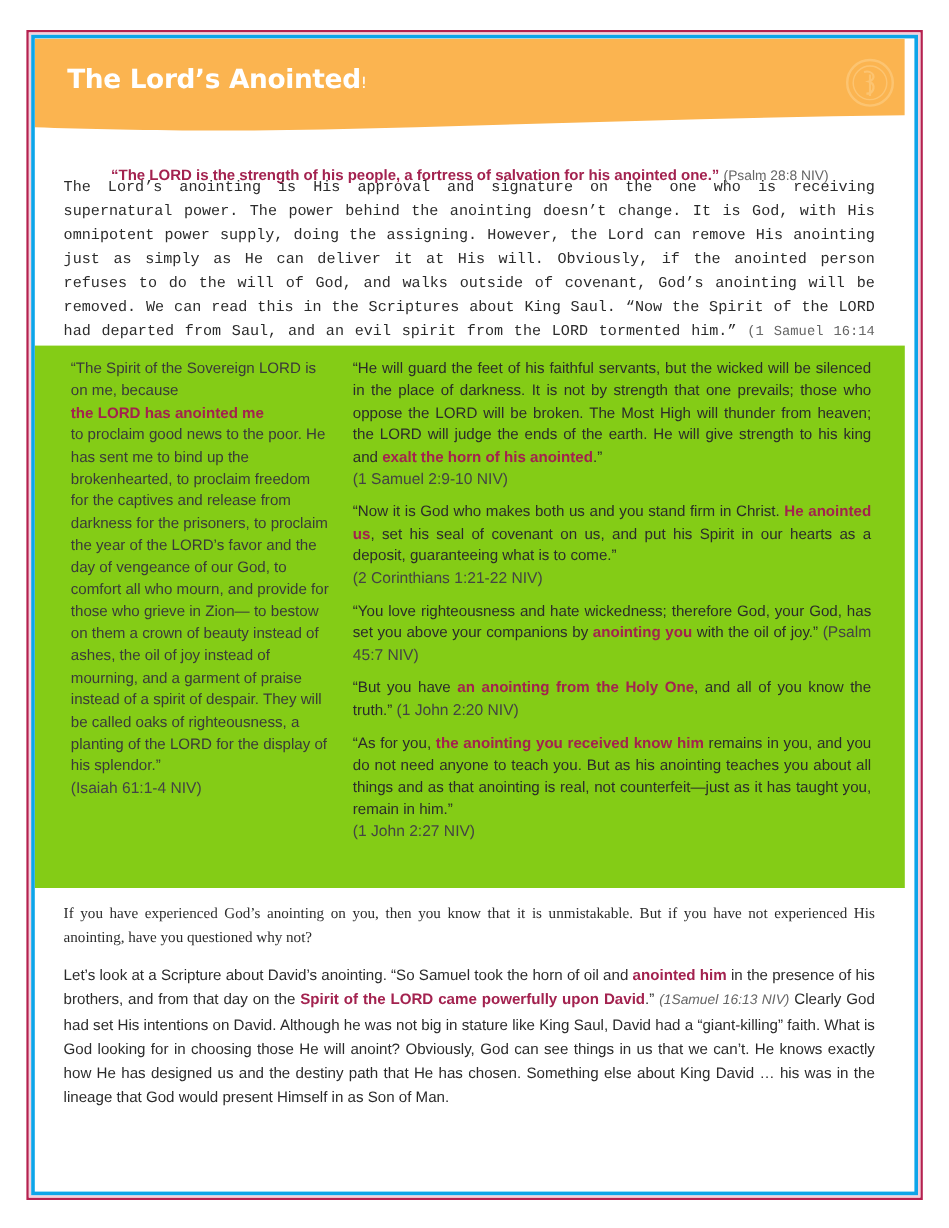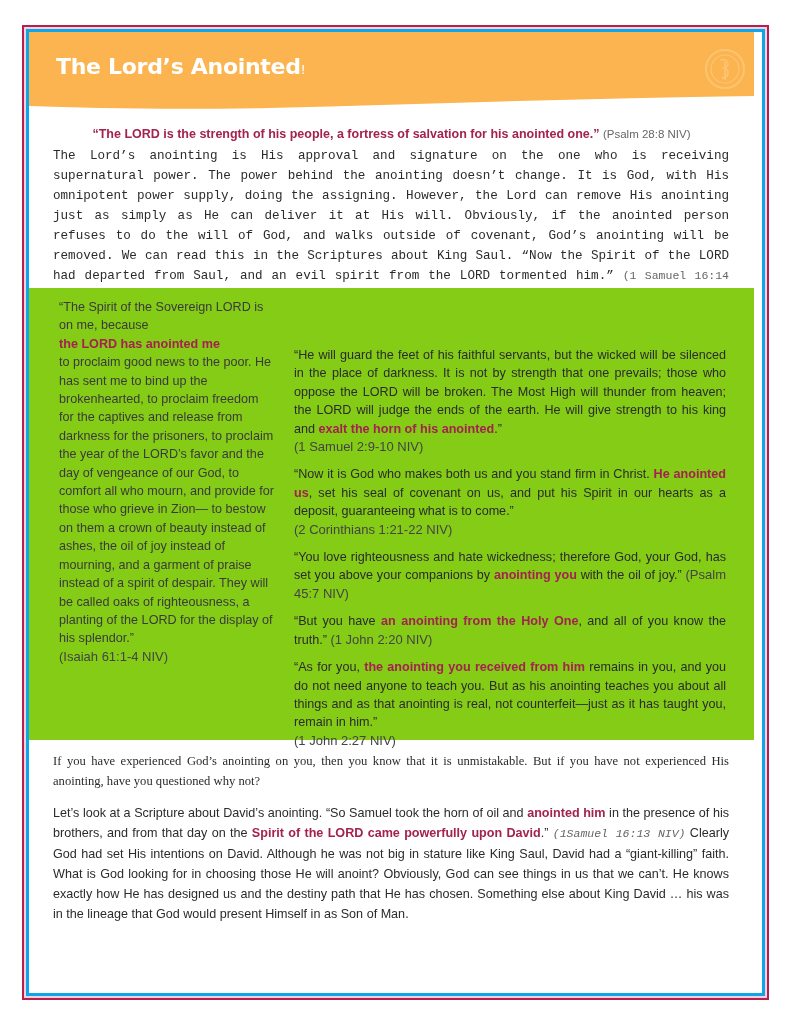--- a/index.html
+++ b/index.html
@@ -48,25 +48,25 @@
   .panel {
     position: absolute; left: 0; top: 256px; width: 725px; height: 452px;
     background: #84cc16;
   }
   .col-left {
     position: absolute; left: 30px; top: 10px; width: 215px;
     font-size: 12.6px; line-height: 18.4px; color: #3a3a3a;
   }
   .col-right {
     position: absolute; left: 265px; top: 10px; width: 432px;
-    font-size: 12.6px; line-height: 18.4px; color: #2b2b2b; margin-top: 48px;
+    font-size: 12.6px; line-height: 18.4px; color: #2b2b2b;
   }
   .col-right .block { text-align: justify; margin-bottom: 9px; }
   .col-right .cite, .col-left .cite { font-size: 13px; color: #444; }
-  .italic { font-style: italic; font-family: Liberation Mono, monospace; }
+  .italic { font-style: italic; }
 </style>
 </head>
 <body>
 
 <div class="frame-outer"></div>
 <div class="frame-gap"></div>
 <div class="frame-inner">
 
   <div class="header">
     <svg class="wave" width="725" height="80" viewBox="0 0 725 80">
@@ -77,21 +77,21 @@
     </div>
     <svg class="logo" viewBox="0 0 42 42">
       <circle cx="21" cy="21" r="19" fill="none" stroke="#ffe3b0" stroke-width="2"></circle>
       <circle cx="21" cy="21" r="14" fill="none" stroke="#ffe3b0" stroke-width="1.2"></circle>
       <path d="M16,12 C24,10 27,18 20,20 C26,22 25,30 18,30 M21,14 L21,32" fill="none" stroke="#ffe3b0" stroke-width="1.8"></path>
     </svg>
   </div>
 
   <div class="content">
 
-    <div class="verse-center" style="top:95px;text-align:center;">
+    <div class="verse-center" style="top:107px;text-align:center;">
       <span class="accent">“The LORD is the strength of his people, a fortress of salvation for his anointed one.”</span>
       <span class="ref">(Psalm 28:8 NIV)</span>
     </div>
 
     <p class="para" style="top:114px;font-family:Liberation Mono, monospace;">
       <span>The Lord’s anointing is His approval and signature on the one who is receiving supernatural power. The power behind the anointing doesn’t change. It is God, with His omnipotent power supply, doing the assigning. However, the Lord can remove His anointing just as simply as He can deliver it at His will. Obviously, if the anointed person refuses to do the will of God, and walks outside of covenant, God’s anointing will be removed. We can read this in the Scriptures about King Saul. “Now the Spirit of the LORD had departed from Saul, and an evil spirit from the LORD tormented  him.”</span>
       <span class="ref">(1 Samuel 16:14 NIV)</span>
     </p>
 
     <div class="panel">
@@ -111,21 +111,21 @@
           <span>“Now it is God who makes both us and you stand firm in Christ. </span><span class="accent">He anointed us</span><span>, set his seal of covenant on us, and put his Spirit in our hearts as a deposit, guaranteeing what is to come.”</span>
           <div class="cite">(2 Corinthians 1:21-22 NIV)</div>
         </div>
         <div class="block">
           <span>“You love righteousness and hate wickedness; therefore God, your God, has set you above your companions by </span><span class="accent">anointing you</span><span> with the oil of joy.” </span><span class="cite">(Psalm 45:7 NIV)</span>
         </div>
         <div class="block">
           <span>“But you have </span><span class="accent">an anointing from the Holy One</span><span>, and all of you know the truth.” </span><span class="cite">(1 John 2:20 NIV)</span>
         </div>
         <div class="block">
-          <span>“As for you, </span><span class="accent">the anointing you received from him</span><span> remains in you, and you do not need anyone to teach you. But as his anointing teaches you about all things and as that anointing is real, not counterfeit—just as it has taught you, remain in him.”</span>
+          <span>“As for you, </span><span class="accent">the anointing you received know him</span><span> remains in you, and you do not need anyone to teach you. But as his anointing teaches you about all things and as that anointing is real, not counterfeit—just as it has taught you, remain in him.”</span>
           <div class="cite">(1 John 2:27 NIV)</div>
         </div>
       </div>
     </div>
 
     <p class="para" style="top:719px;font-family:Liberation Serif, serif;">
       <span>If you have experienced God’s anointing on you, then you know that it is unmistakable. But if you have not experienced His anointing, have you questioned why not?</span>
     </p>
 
     <p class="para" style="top:771px;">

